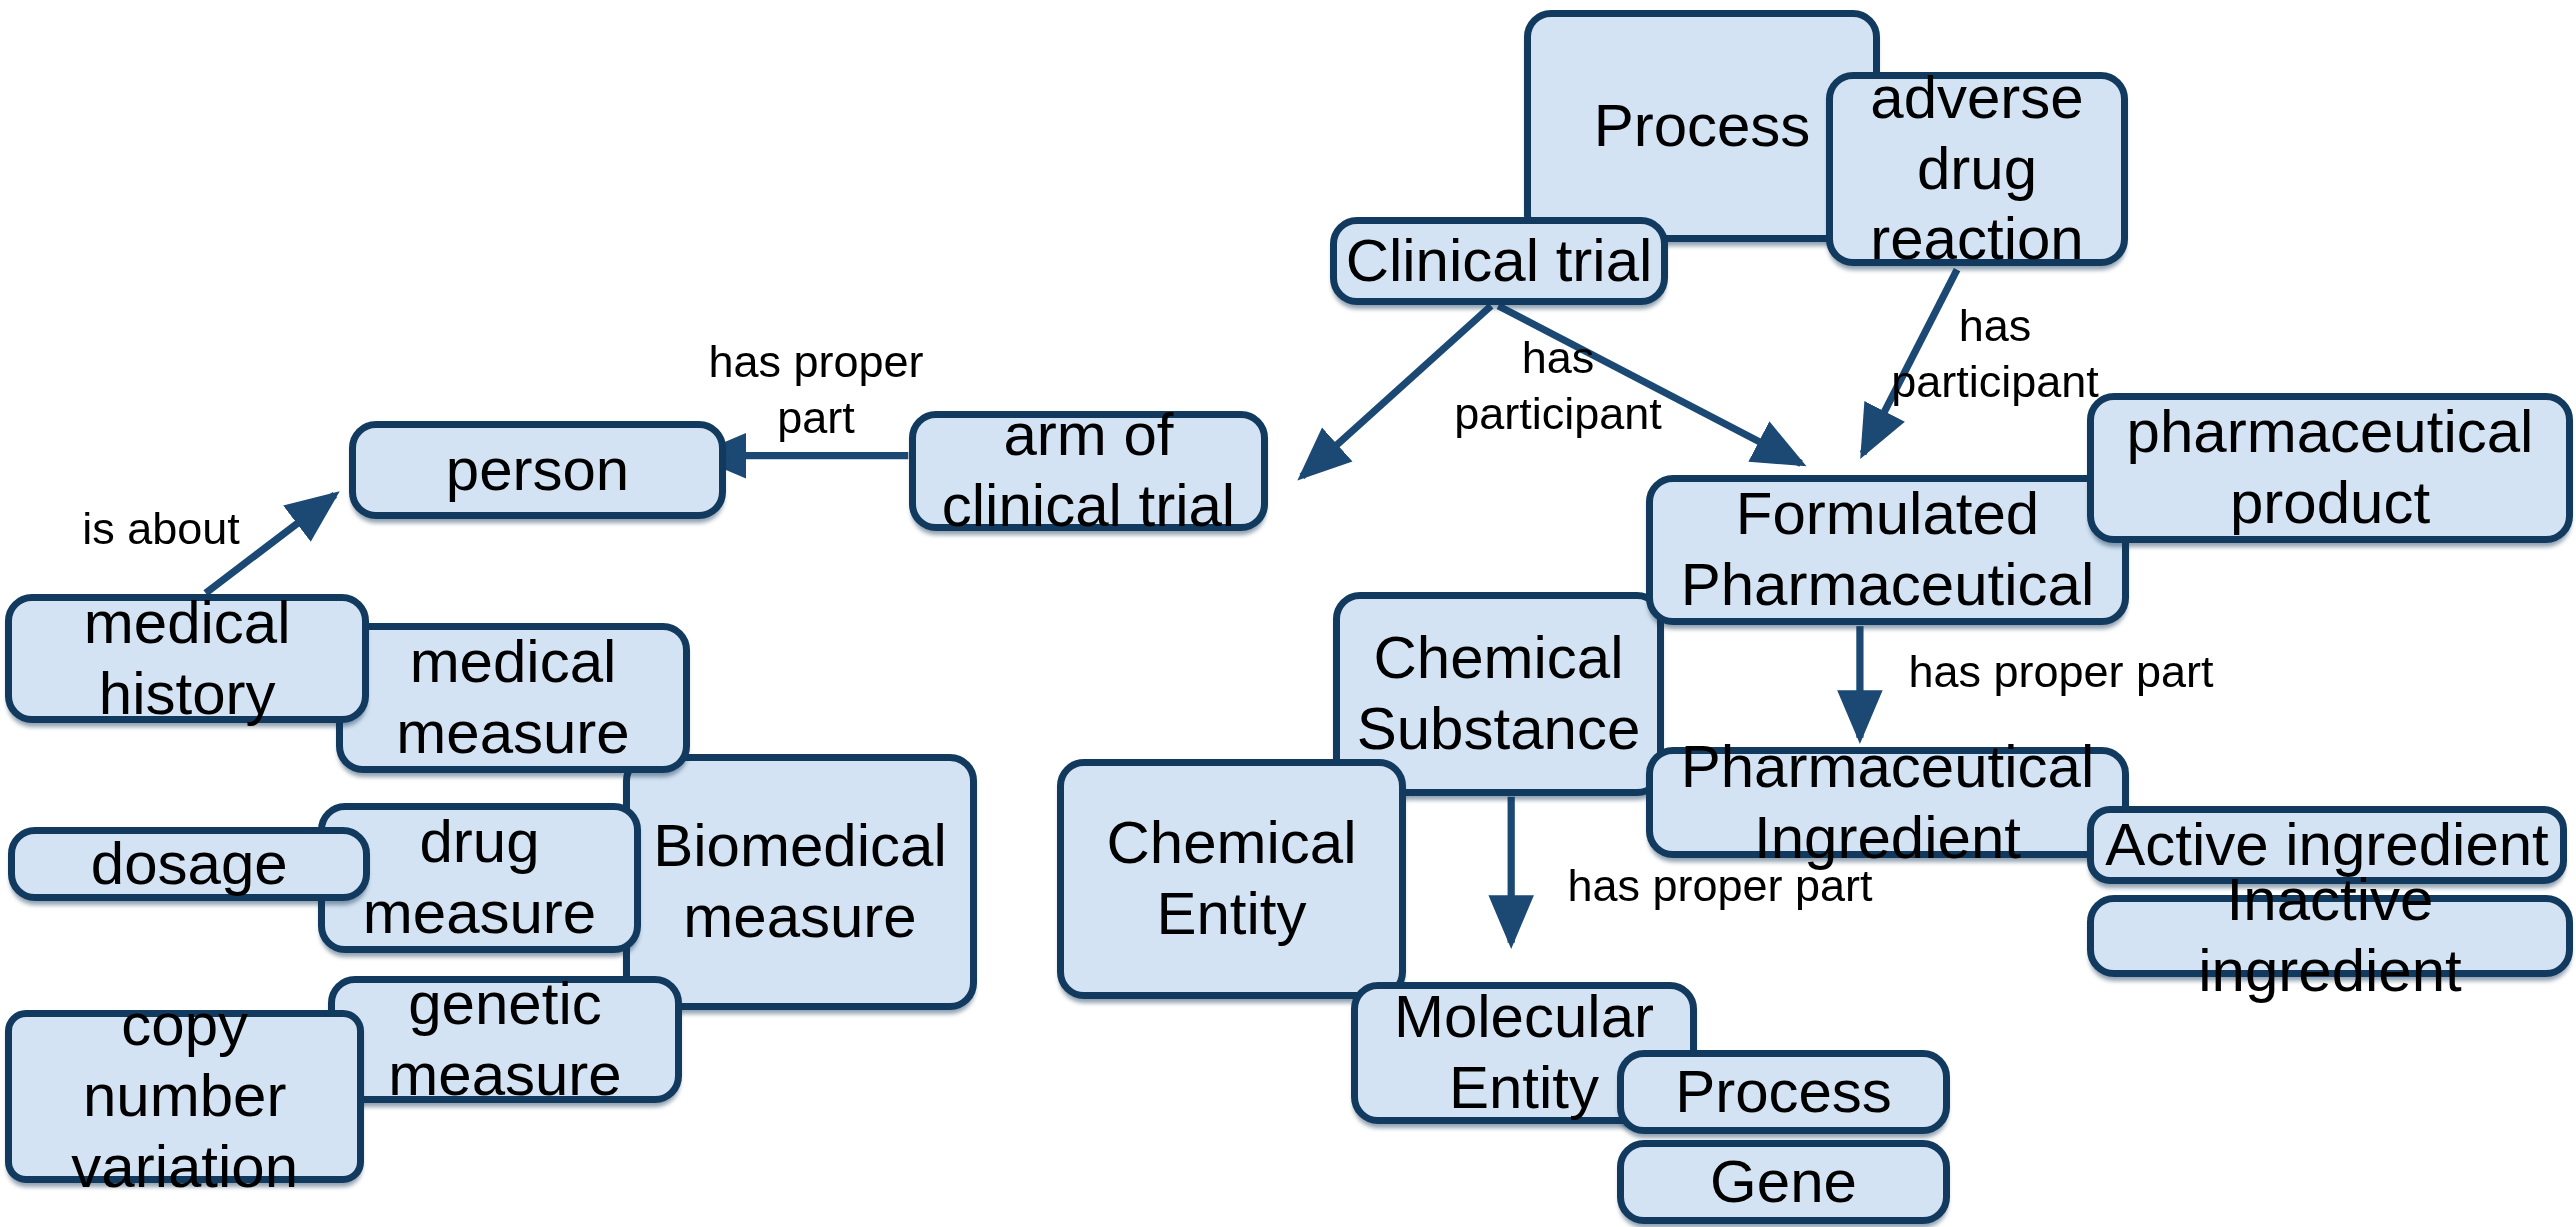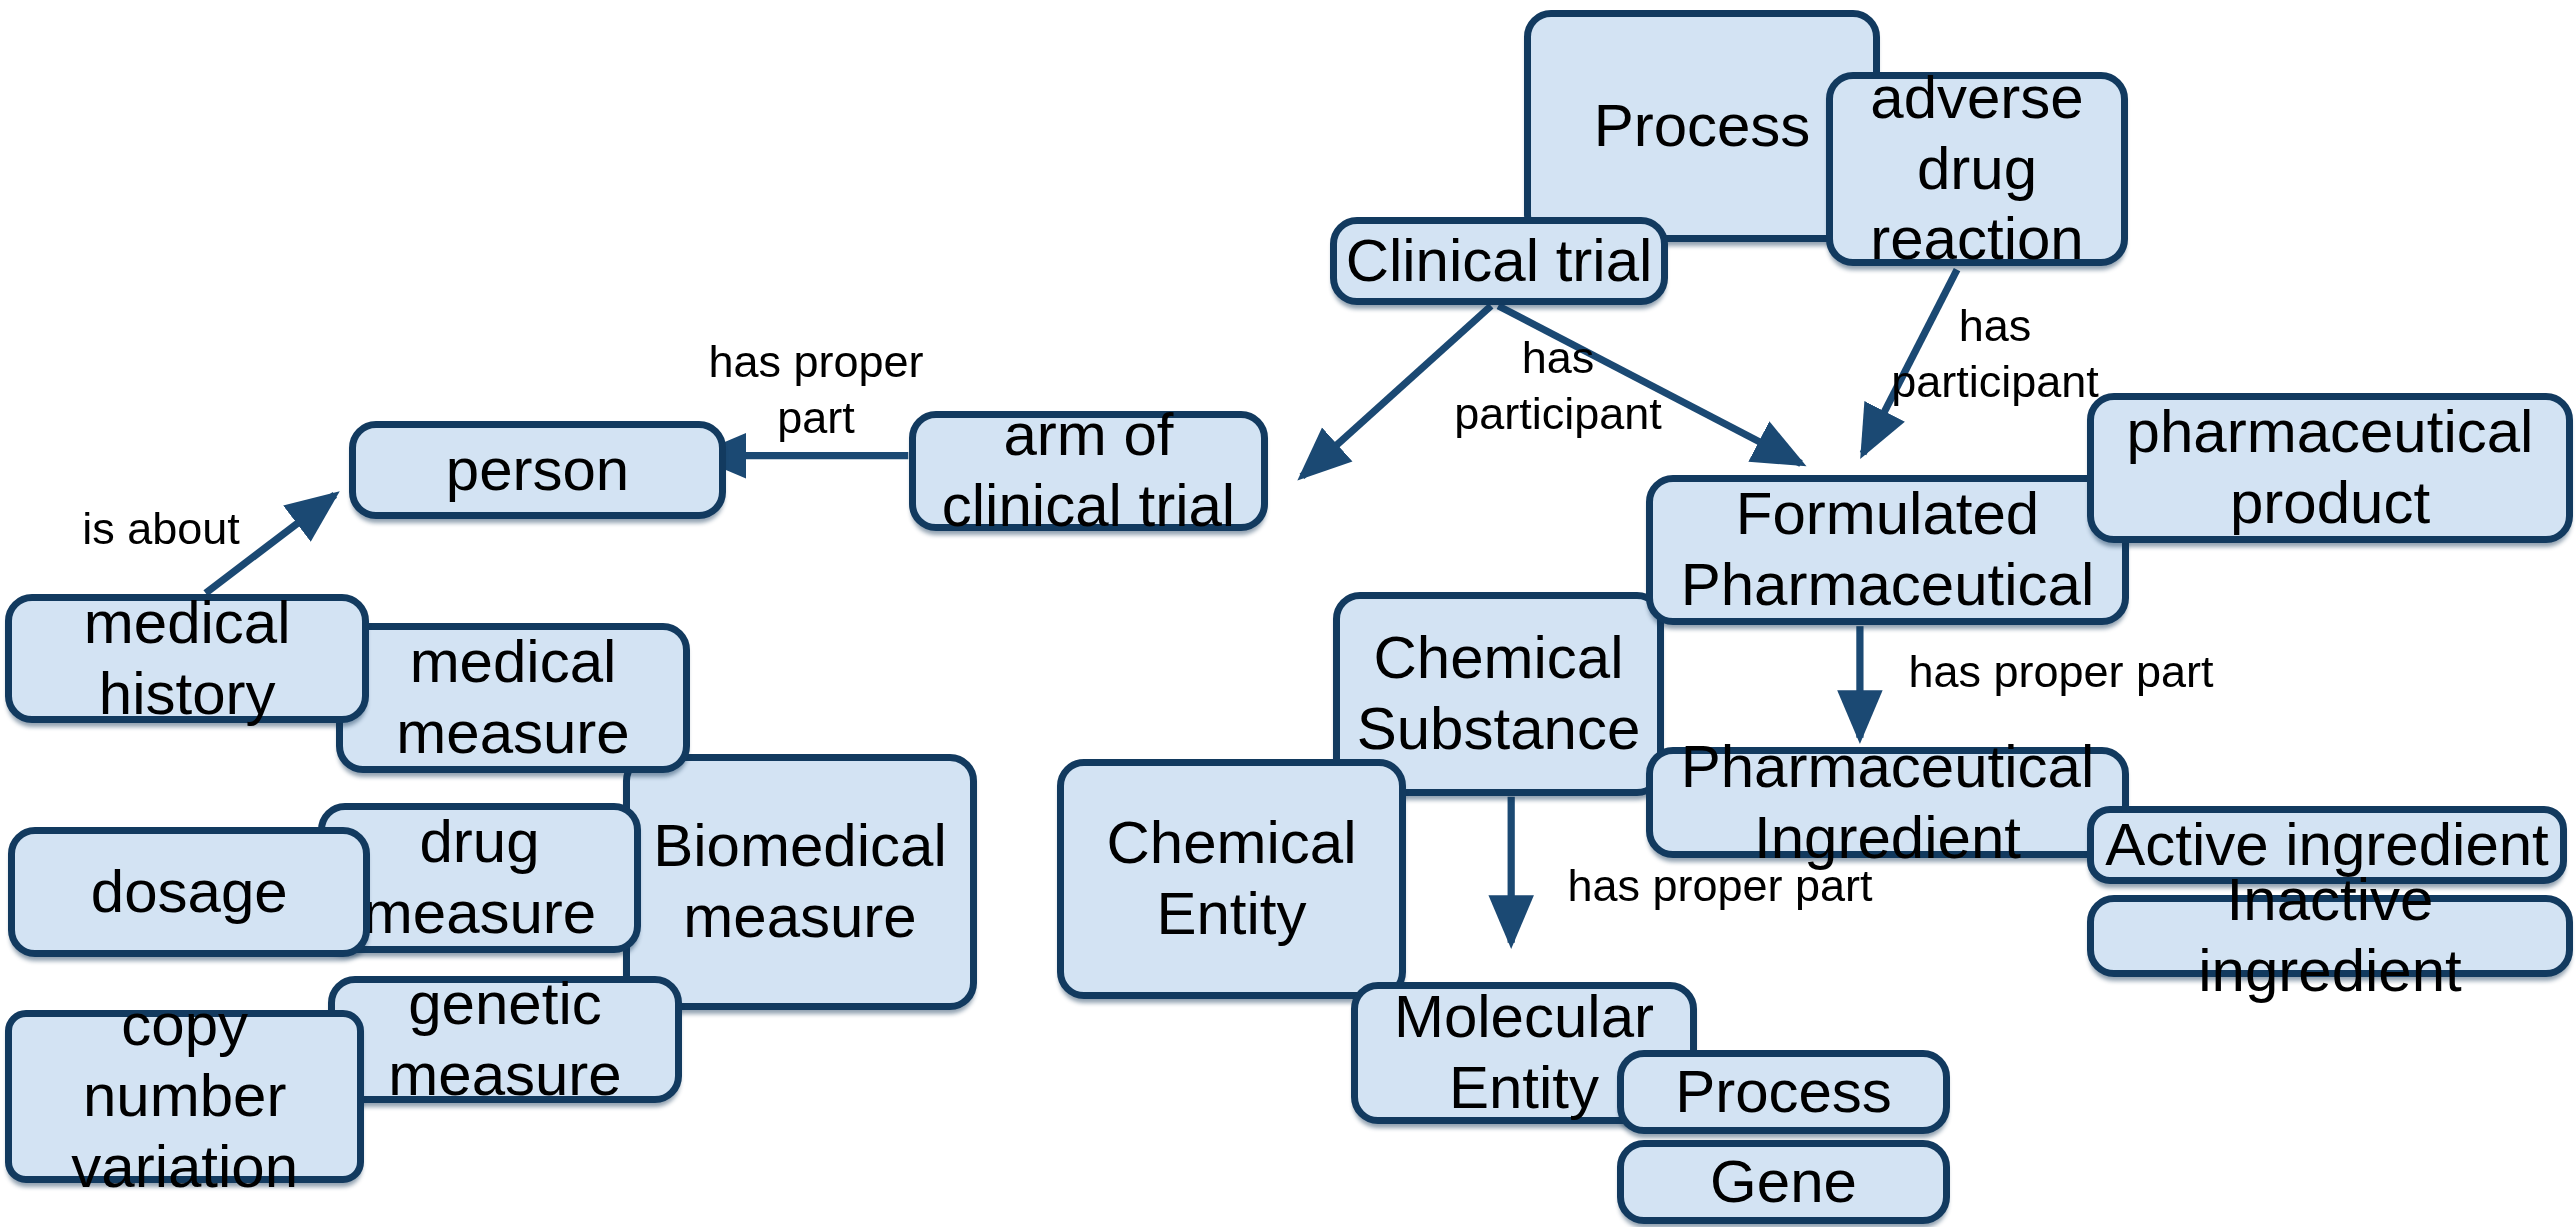--- a/index.html
+++ b/index.html
@@ -80,21 +80,21 @@
       <div class="node" style="left: 1646px; top: 475px; width: 483px; height: 150px; z-index: 2;">Formulated
 Pharmaceutical</div>
       <div class="node" style="left: 1646px; top: 747px; width: 483px; height: 111px; z-index: 2;">Pharmaceutical
 Ingredient</div>
       <div class="node" style="left: 1330px; top: 217px; width: 338px; height: 88px; z-index: 3;">Clinical trial</div>
       <div class="node" style="left: 1826px; top: 72px; width: 302px; height: 194px; z-index: 3;">adverse
 drug
 reaction</div>
       <div class="node" style="left: 5.2px; top: 594px; width: 364px; height: 129px; z-index: 3;">medical
 history</div>
-      <div class="node" style="left: 8.3px; top: 827px; width: 362px; height: 130px; z-index: 3;">dosage</div>
+      <div class="node" style="left: 8.3px; top: 827px; width: 362px; height: 74px; z-index: 3;">dosage</div>
       <div class="node" style="left: 5.2px; top: 1010px; width: 359px; height: 173px; z-index: 3; border-radius: 21px;">copy
 number
 variation</div>
       <div class="node" style="left: 1351px; top: 982px; width: 346px; height: 142px; z-index: 3;">Molecular
 Entity</div>
       <div class="node" style="left: 2087px; top: 393px; width: 486px; height: 150px; z-index: 3;">pharmaceutical
 product</div>
       <div class="node" style="left: 2087px; top: 806px; width: 480px; height: 78px; z-index: 3; border-radius: 23px;">Active ingredient</div>
       <div class="node" style="left: 2087px; top: 895px; width: 486px; height: 82px; z-index: 3;">Inactive ingredient</div>
       <div class="node" style="left: 1617px; top: 1050px; width: 333px; height: 84px; z-index: 4;">Process</div>

